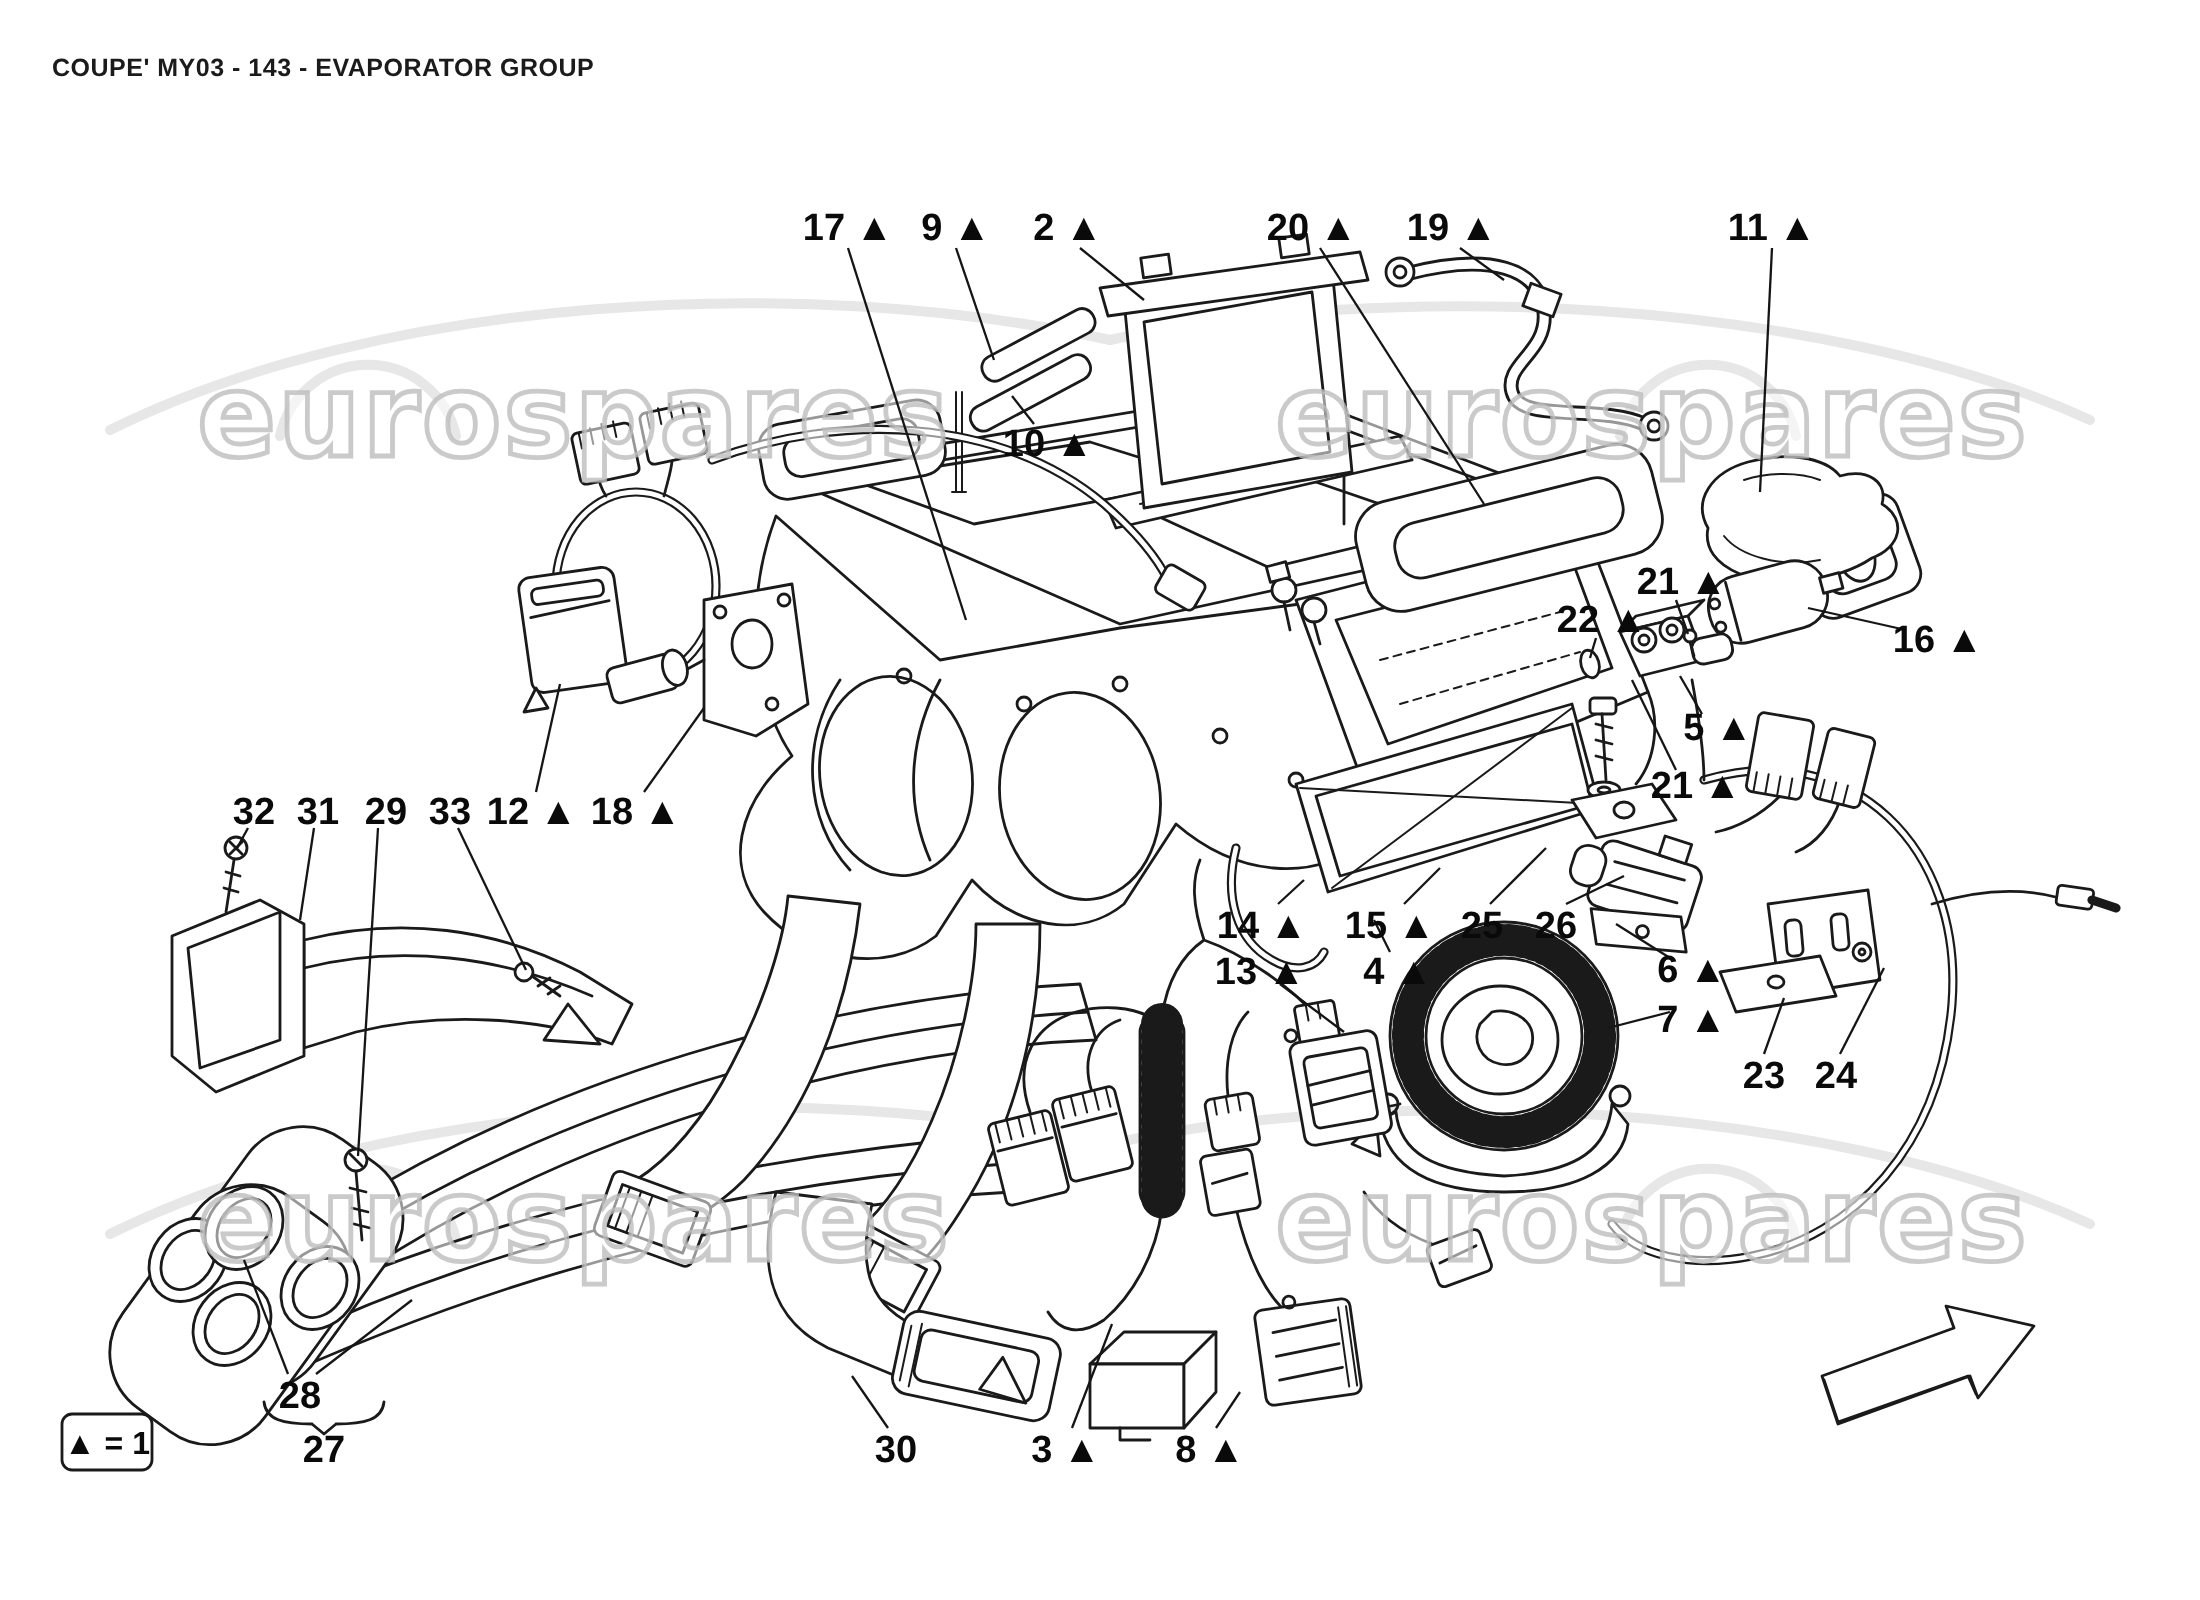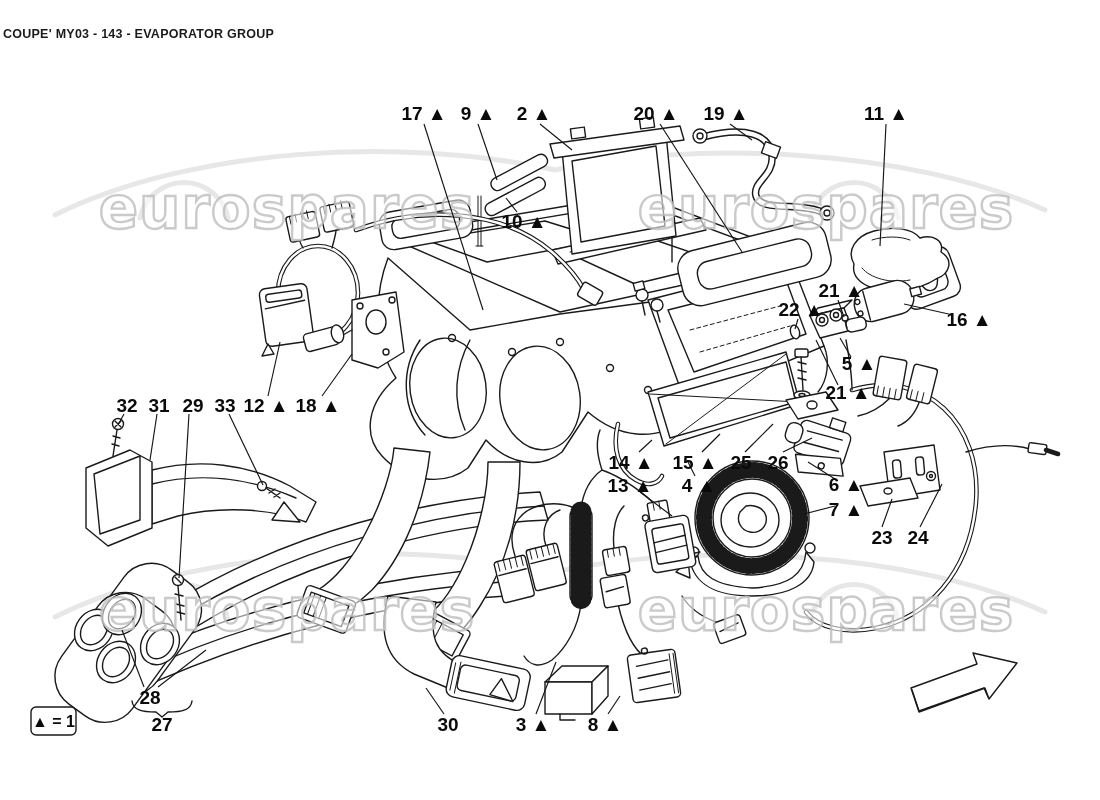--- a/index.html
+++ b/index.html
@@ -1,17 +1,17 @@
 <!DOCTYPE html>
 <html><head>
 <meta charset="utf-8">
 <style>
   html,body{margin:0;padding:0;background:#ffffff;width:1100px;height:800px;overflow:hidden;}
   #stage{position:relative;width:1100px;height:800px;background:#fff;}
-  #title{position:absolute;left:3px;top:27px;font:bold 12.5px "Liberation Sans",sans-serif;
+  #title{position:absolute;left:26px;top:27px;font:bold 12.5px "Liberation Sans",sans-serif;
          letter-spacing:.25px;color:#1b1b1b;white-space:nowrap;}
   svg{position:absolute;left:0;top:0;}
   .ink, .ink *{stroke:#1a1a1a;stroke-width:1.4;fill:none;stroke-linejoin:round;stroke-linecap:round;}
   .w{fill:#ffffff;}
   .dash{stroke-dasharray:4 3;}
   .thin{stroke-width:1;}
   .pipe-o{stroke-width:7.5;}
   .pipe-i{stroke:#ffffff;stroke-width:4.6;}
   .wire2-o{stroke-width:4.6;}
   .wire2-i{stroke:#ffffff;stroke-width:2.4;}

